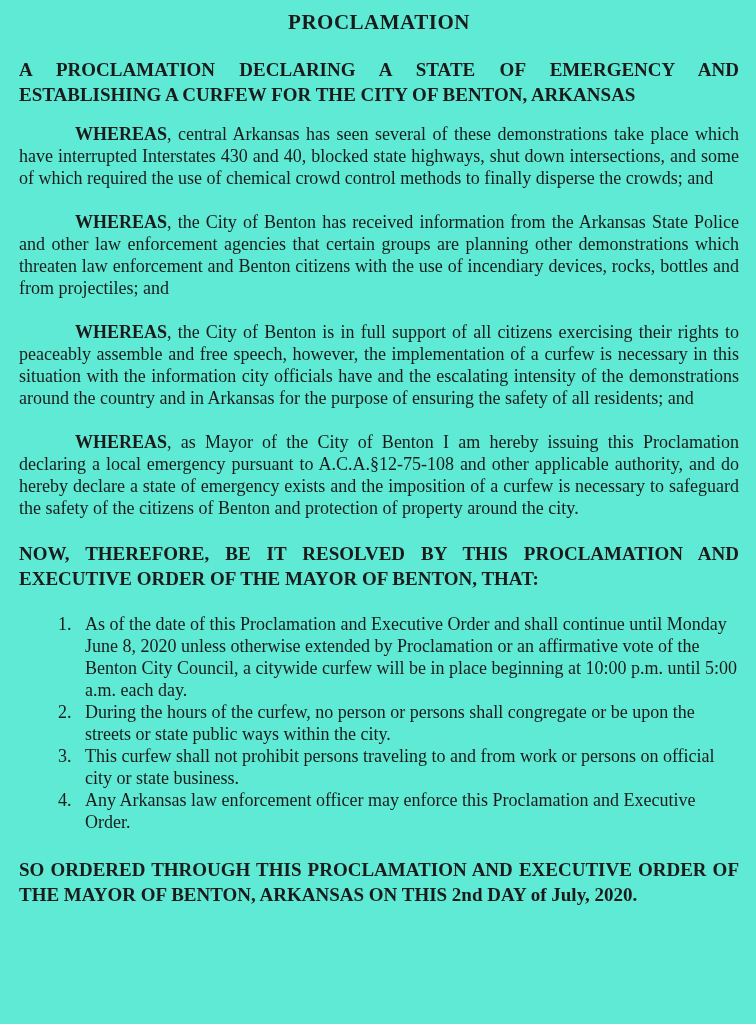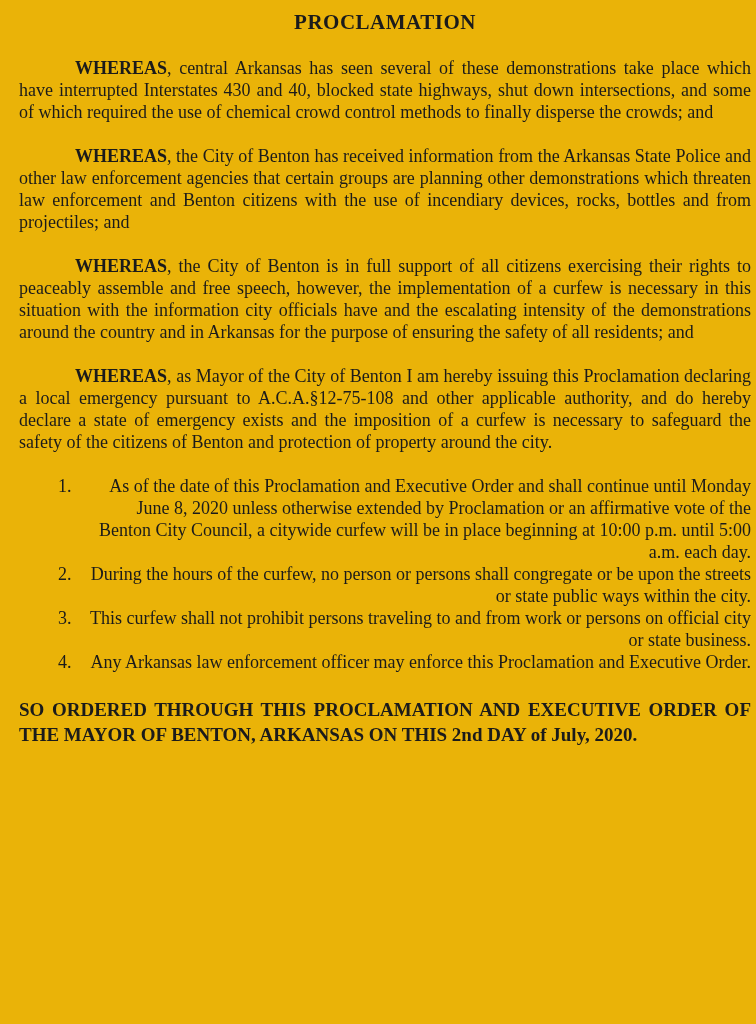--- a/index.html
+++ b/index.html
@@ -5,27 +5,27 @@
   html, body {
     margin: 0;
     padding: 0;
     background: #ffffff;
   }
   .page {
     position: relative;
     width: 756px;
     height: 1024px;
     margin: 0 auto;
-    background: #eab308;
+    background: #5eead4;
     color: #1b1b1b;
     font-family: "Liberation Serif", "DejaVu Serif", serif;
     font-size: 18px;
     line-height: 22px;
     box-sizing: border-box;
-    padding: 10px 5px 8px 19px;
+    padding: 10px 17px 8px 19px;
     overflow: hidden;
     -webkit-font-smoothing: antialiased;
   }
   .doc-title {
     text-align: center;
     font-weight: bold;
     font-size: 21px;
     line-height: 24px;
     letter-spacing: 0.5px;
     margin: 0 0 23px 0;
@@ -61,48 +61,50 @@
     display: flex;
     align-items: flex-start;
   }
   .list-item .num {
     flex: 0 0 27px;
     text-align: left;
     padding-left: 2px;
   }
   .list-item .itxt {
     flex: 1 1 auto;
-    text-align: right;
+    text-align: left;
   }
   .closing {
     font-weight: bold;
     font-size: 19px;
     line-height: 25px;
     text-align: justify;
     text-align-last: left;
     margin: 24px 0 0 0;
   }
 </style>
 </head>
 <body>
 
 <div class="page">
 
   <div class="doc-title">PROCLAMATION</div>
 
+  <div class="doc-subtitle">A PROCLAMATION DECLARING A STATE OF EMERGENCY AND ESTABLISHING A CURFEW FOR THE CITY OF BENTON, ARKANSAS</div>
 
 
   <p class="para"><span class="lead">WHEREAS</span><span>, central Arkansas has seen several of these demonstrations take place which have interrupted Interstates 430 and 40, blocked state highways, shut down intersections, and some of which required the use of chemical crowd control methods to finally disperse the crowds; and</span></p>
 
   <p class="para"><span class="lead">WHEREAS</span><span>, the City of Benton has received information from the Arkansas State Police and other law enforcement agencies that certain groups are planning other demonstrations which threaten law enforcement and Benton citizens with the use of incendiary devices, rocks, bottles and from projectiles; and</span></p>
 
   <p class="para"><span class="lead">WHEREAS</span><span>, the City of Benton is in full support of all citizens exercising their rights to peaceably assemble and free speech, however, the implementation of a curfew is necessary in this situation with the information city officials have and the escalating intensity of the demonstrations around the country and in Arkansas for the purpose of ensuring the safety of all residents; and</span></p>
 
   <p class="para"><span class="lead">WHEREAS</span><span>, as Mayor of the City of Benton I am hereby issuing this Proclamation declaring a local emergency pursuant to A.C.A.§12-75-108 and other applicable authority, and do hereby declare a state of emergency exists and the imposition of a curfew is necessary to safeguard the safety of the citizens of Benton and protection of property around the city.</span></p>
 
+  <div class="resolution-heading">NOW, THEREFORE, BE IT RESOLVED BY THIS PROCLAMATION AND EXECUTIVE ORDER OF THE MAYOR OF BENTON, THAT:</div>
 
   <div class="ordered-list">
 
     <div class="list-item">
       <span class="num">1.</span>
       <span class="itxt">As of the date of this Proclamation and Executive Order and shall continue until Monday June 8, 2020 unless otherwise extended by Proclamation or an affirmative vote of the Benton City Council, a citywide curfew will be in place beginning at 10:00 p.m. until 5:00 a.m. each day.</span>
     </div>
 
     <div class="list-item">
       <span class="num">2.</span>

